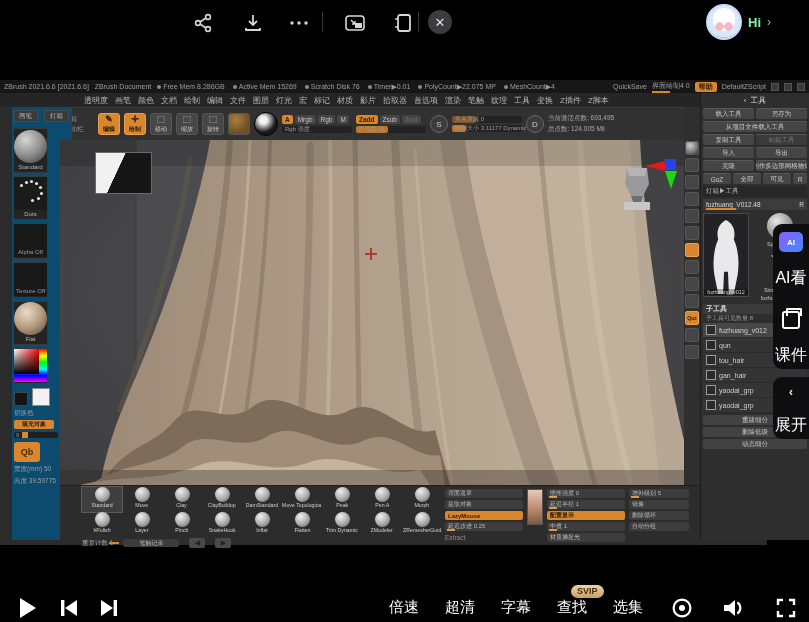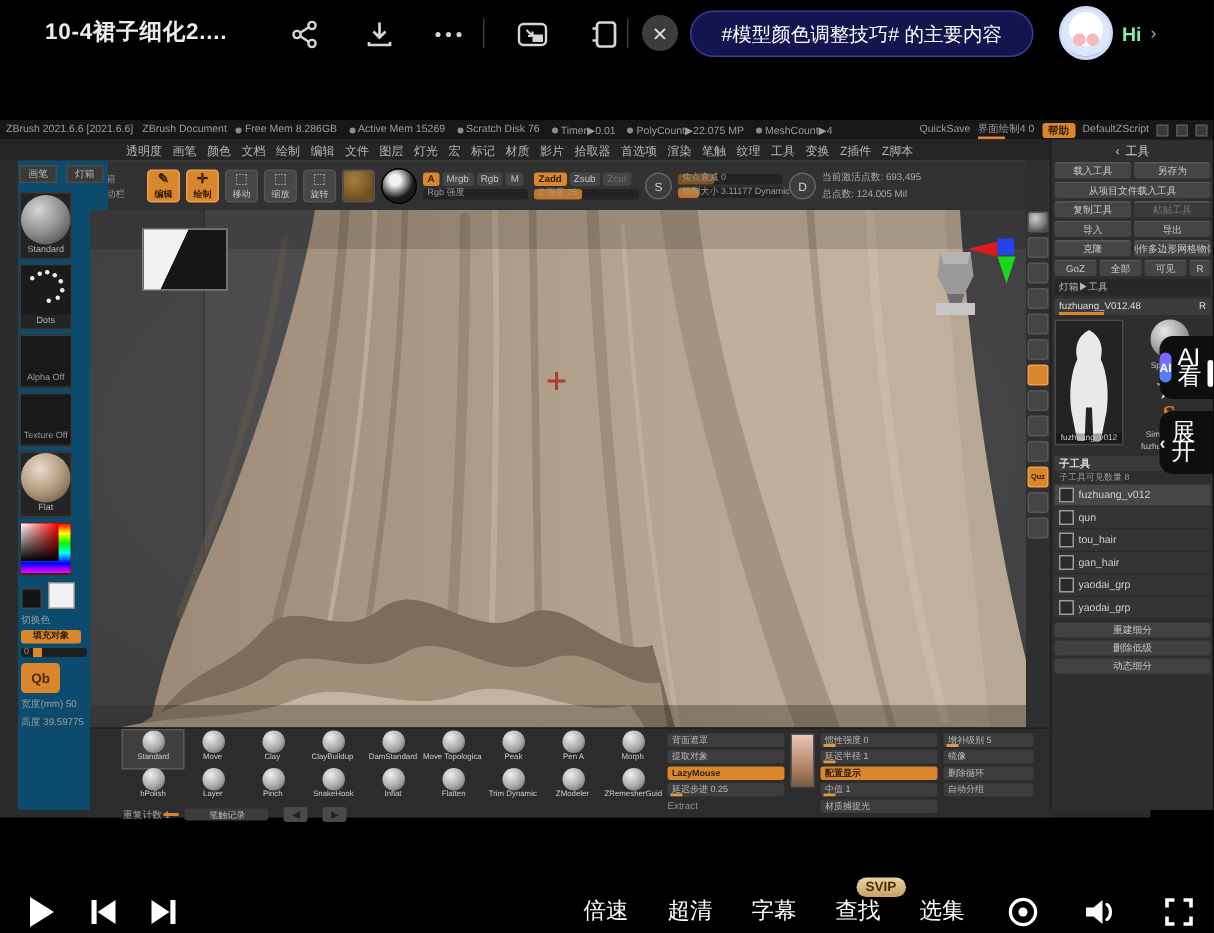--- a/index.html
+++ b/index.html
@@ -152,34 +152,33 @@
   .premain{position:absolute;left:773px;top:4px;color:#fff;font-size:12px;}
   .controls{position:absolute;left:0;top:593px;width:809px;height:29px;display:flex;align-items:center;}
   .cicon{position:absolute;top:2px;width:26px;height:26px;display:flex;align-items:center;justify-content:center;cursor:pointer;}
   .rightgroup{position:absolute;right:10px;top:0;height:29px;display:flex;align-items:center;gap:26px;}
   .ctrl-item{position:relative;color:#fff;font-size:15px;cursor:pointer;white-space:nowrap;}
   .svip{position:absolute;left:14px;top:-13px;padding:0 6px;border-radius:7px;background:linear-gradient(180deg,#ecd3a6,#c99f66);color:#42300e;font-size:9px;font-weight:bold;line-height:13px;}
   .svip:empty{display:none;}
 
   
   .ai-sidebar{position:absolute;right:0;top:224px;width:36px;display:flex;flex-direction:column;gap:8px;z-index:20;}
-  .ai-panel{background:#0e0e11;border-radius:9px 0 0 9px;padding:8px 0;display:flex;flex-direction:row;align-items:center;gap:4px;}
+  .ai-panel{background:#0e0e11;border-radius:9px 0 0 9px;padding:8px 0;display:flex;flex-direction:column;align-items:center;gap:19px;}
   .ai-ic{width:24px;height:20px;border-radius:5px;background:linear-gradient(135deg,#8a5cff,#3f8df7);display:flex;align-items:center;justify-content:center;color:#fff;font-size:8px;font-weight:bold;}
   .ai-lb{color:#fff;font-size:16px;line-height:13px;writing-mode:horizontal-tb;}
   .book-ic{width:18px;height:18px;border:2px solid #fff;border-radius:3px;position:relative;}
   .book-ic::after{content:"";position:absolute;left:2px;top:-5px;width:12px;height:6px;border:2px solid #fff;border-bottom:none;border-radius:2px 2px 0 0;}
   .exp-ch{color:#eee;font-size:12px;font-weight:bold;}
 </style>
 </head>
 <body>
 
 <div class="stage">
 
   <header class="topbar">
-    <span class="vtitle">10-4裙子细化2....</span>
 
     <div class="ticon" style="left:190px;">
       <svg width="20" height="20" viewBox="0 0 20 20">
         <circle cx="15" cy="4" r="2.4" fill="none" stroke="#d6d6d6" stroke-width="1.6"></circle>
         <circle cx="5" cy="10" r="2.4" fill="none" stroke="#d6d6d6" stroke-width="1.6"></circle>
         <circle cx="15" cy="16" r="2.4" fill="none" stroke="#d6d6d6" stroke-width="1.6"></circle>
         <path d="M7 9 L13 5 M7 11 L13 15" stroke="#d6d6d6" stroke-width="1.6"></path>
       </svg>
     </div>
     <div class="ticon" style="left:240px;">
@@ -207,23 +206,20 @@
       <svg width="18" height="20" viewBox="0 0 18 20">
         <rect x="4" y="2" width="12" height="16" rx="2" fill="none" stroke="#d6d6d6" stroke-width="1.8"></rect>
         <path d="M1 6 L4 6 M1 14 L4 14" stroke="#d6d6d6" stroke-width="1.6"></path>
       </svg>
     </div>
     <div class="tsep" style="left:418px;"></div>
     <div class="close-btn">
       <span>✕</span>
     </div>
 
-    <div class="pill">
-      <span>#模型颜色调整技巧# 的主要内容</span>
-    </div>
 
     <div class="assistant">
       <div class="avatar"></div>
       <span class="hi">Hi</span>
       <span class="chev">›</span>
     </div>
   </header>
 
   <div class="zb">
 

